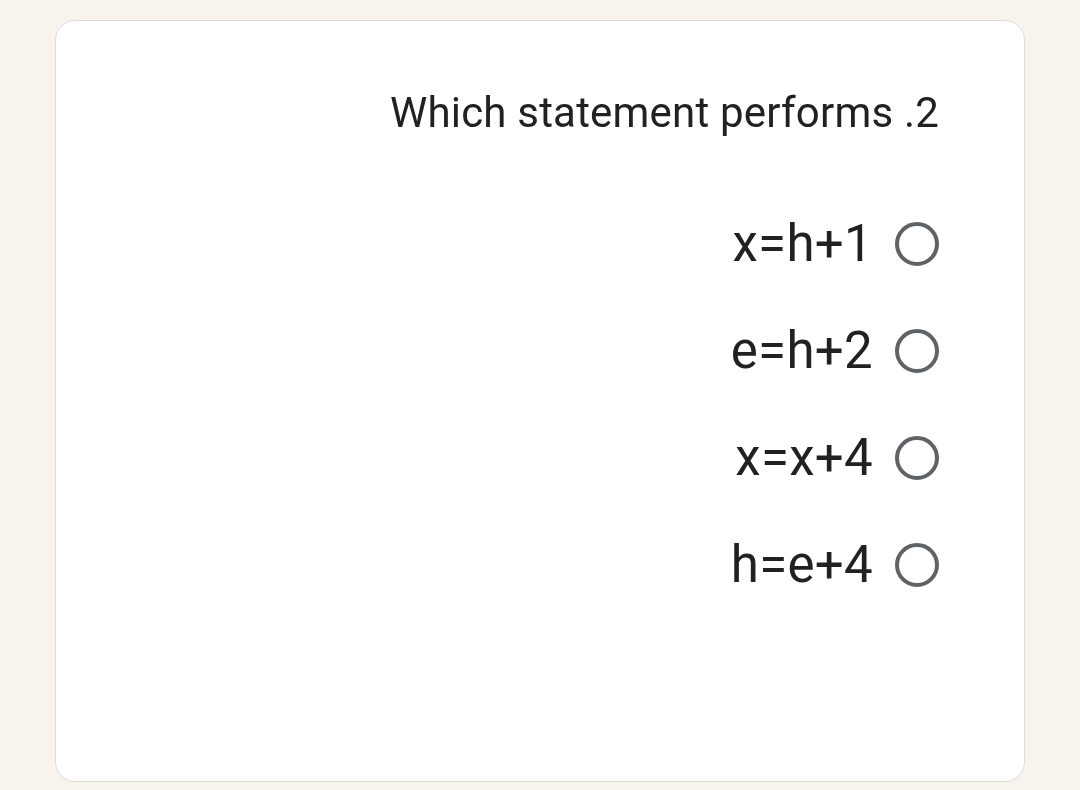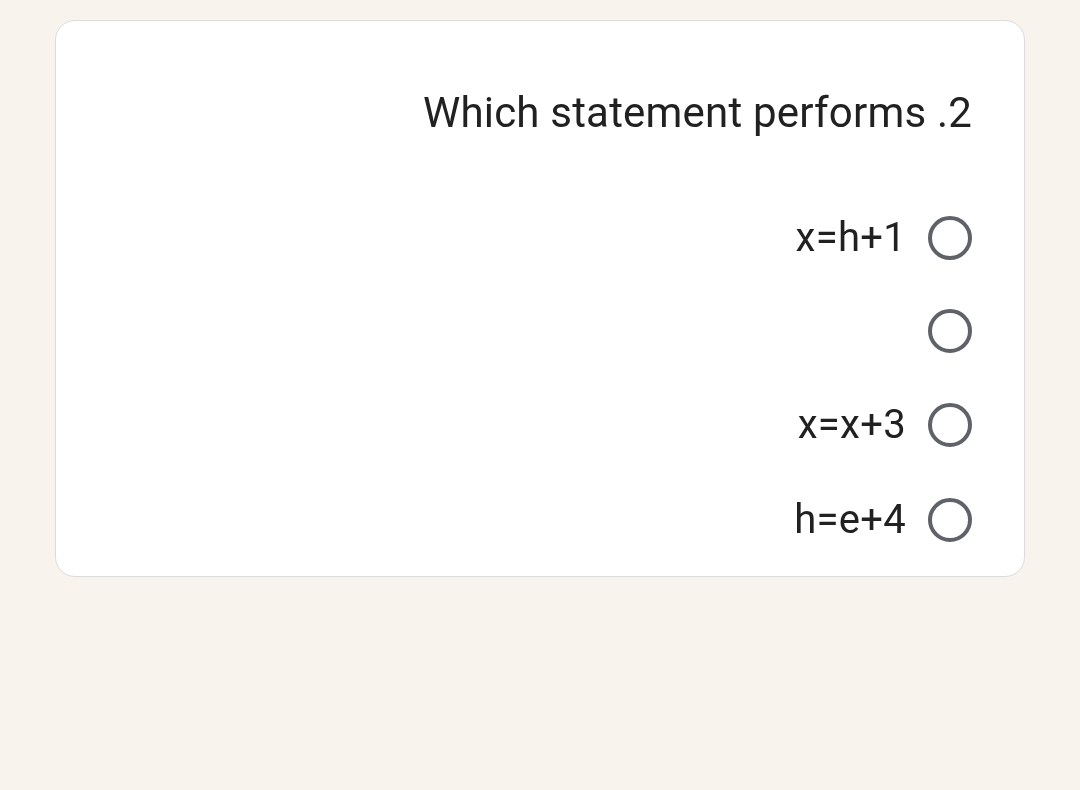--- a/index.html
+++ b/index.html
@@ -11,22 +11,22 @@
       width: 1080px;
       height: 790px;
       background: #f9f3ed;
       font-family: 'Roboto', Arial, sans-serif;
       padding: 20px 55px 0 55px;
     }
     .card {
       background: #ffffff;
       border: 1px solid #dcdcdc;
       border-radius: 20px;
-      padding: 60px 52px 60px 85px;
-      height: 557px;
+      padding: 60px 85px 60px 85px;
+      height: 762px;
     }
     .question-header {
       text-align: right;
       margin-bottom: 70px;
     }
     .question-text {
       font-size: 42px;
       color: #212121;
       line-height: 1.5;
       letter-spacing: 0.2px;
@@ -41,21 +41,21 @@
       flex-direction: column;
       gap: 48px;
     }
     .option-row {
       display: flex;
       justify-content: flex-end;
       align-items: center;
       gap: 22px;
     }
     .option-label {
-      font-size: 40px;
+      font-size: 51px;
       color: #212121;
       letter-spacing: 0.3px;
     }
     .radio-circle {
       width: 44px;
       height: 44px;
       border: 4px solid #5f6368;
       border-radius: 50%;
       background: transparent;
       cursor: pointer;
@@ -69,24 +69,25 @@
   <div class="question-header">
     <div class="question-text">Which statement performs .2</div>
   </div>
 
   <div class="options">
     <div class="option-row">
       <span class="option-label">x=h+1</span>
       <span class="radio-circle"></span>
     </div>
     <div class="option-row">
+      <span class="option-label">e=h+2</span>
       <span class="radio-circle"></span>
     </div>
     <div class="option-row">
-      <span class="option-label">x=x+3</span>
+      <span class="option-label">x=x+4</span>
       <span class="radio-circle"></span>
     </div>
     <div class="option-row">
       <span class="option-label">h=e+4</span>
       <span class="radio-circle"></span>
     </div>
   </div>
 </div>
 
 </body></html>

